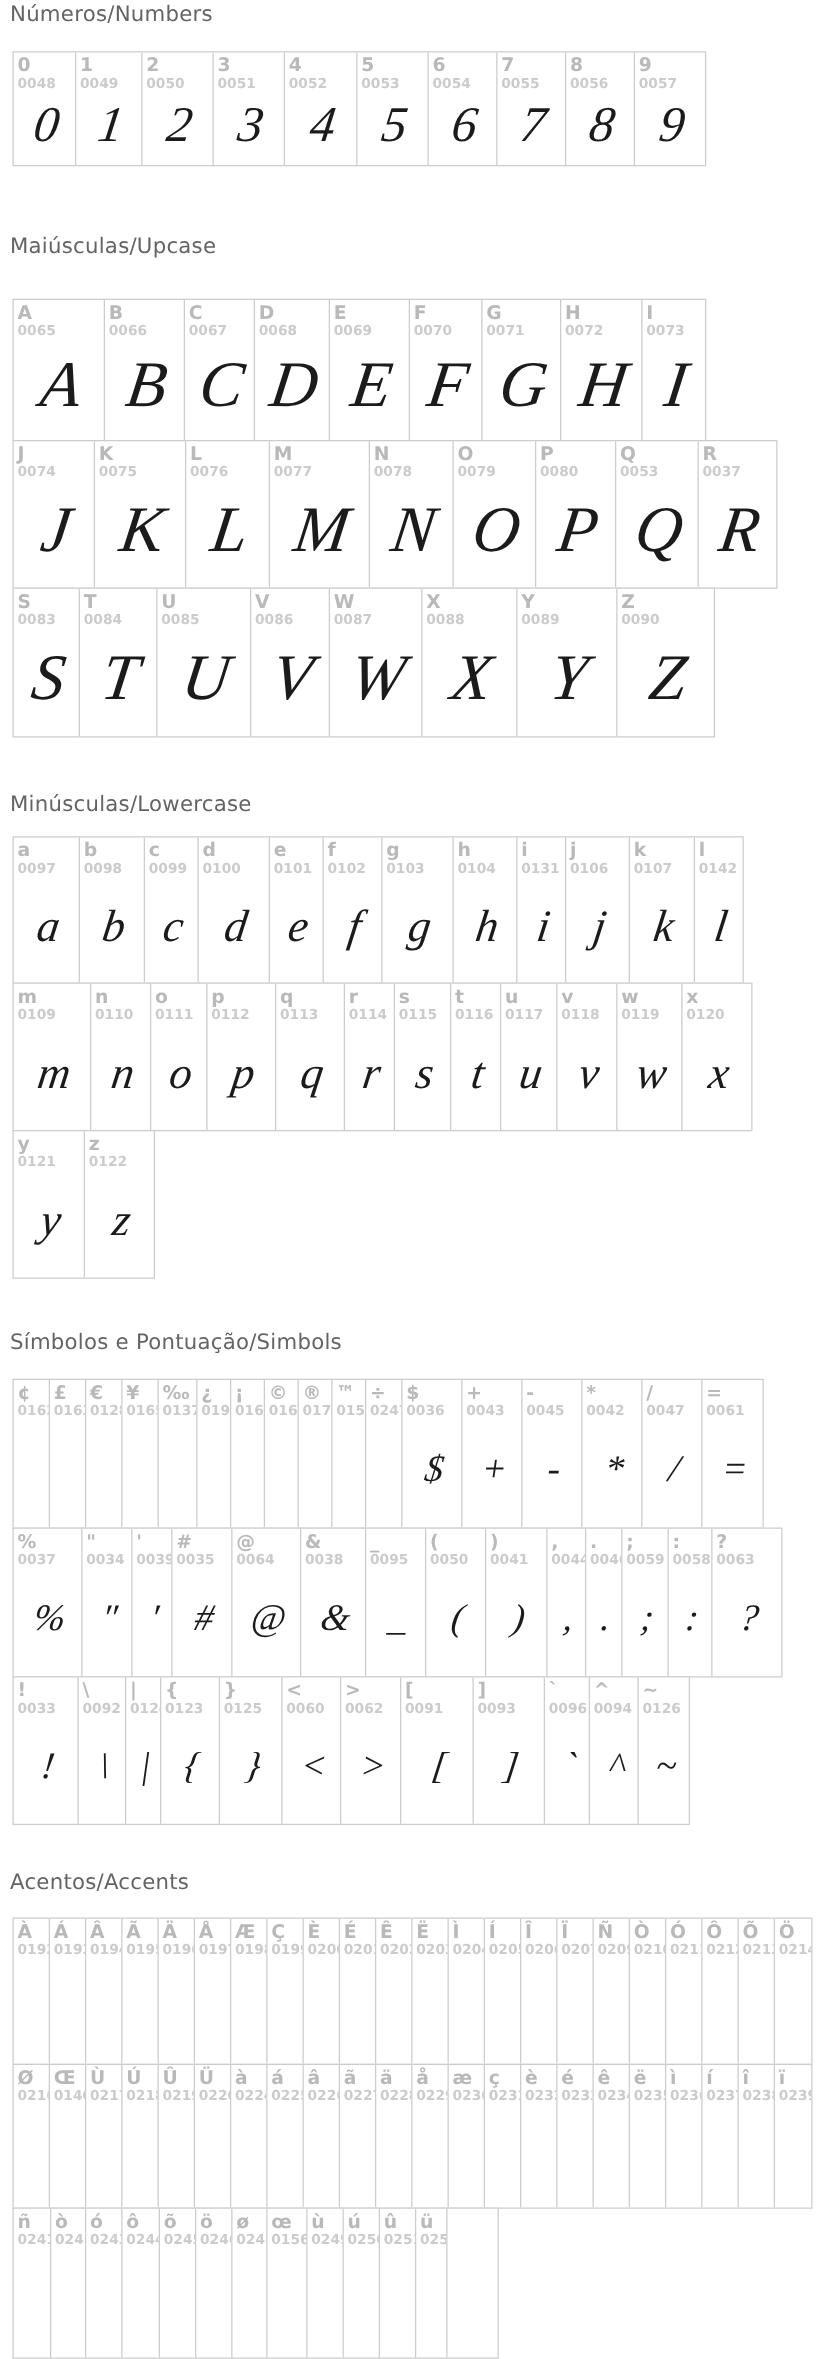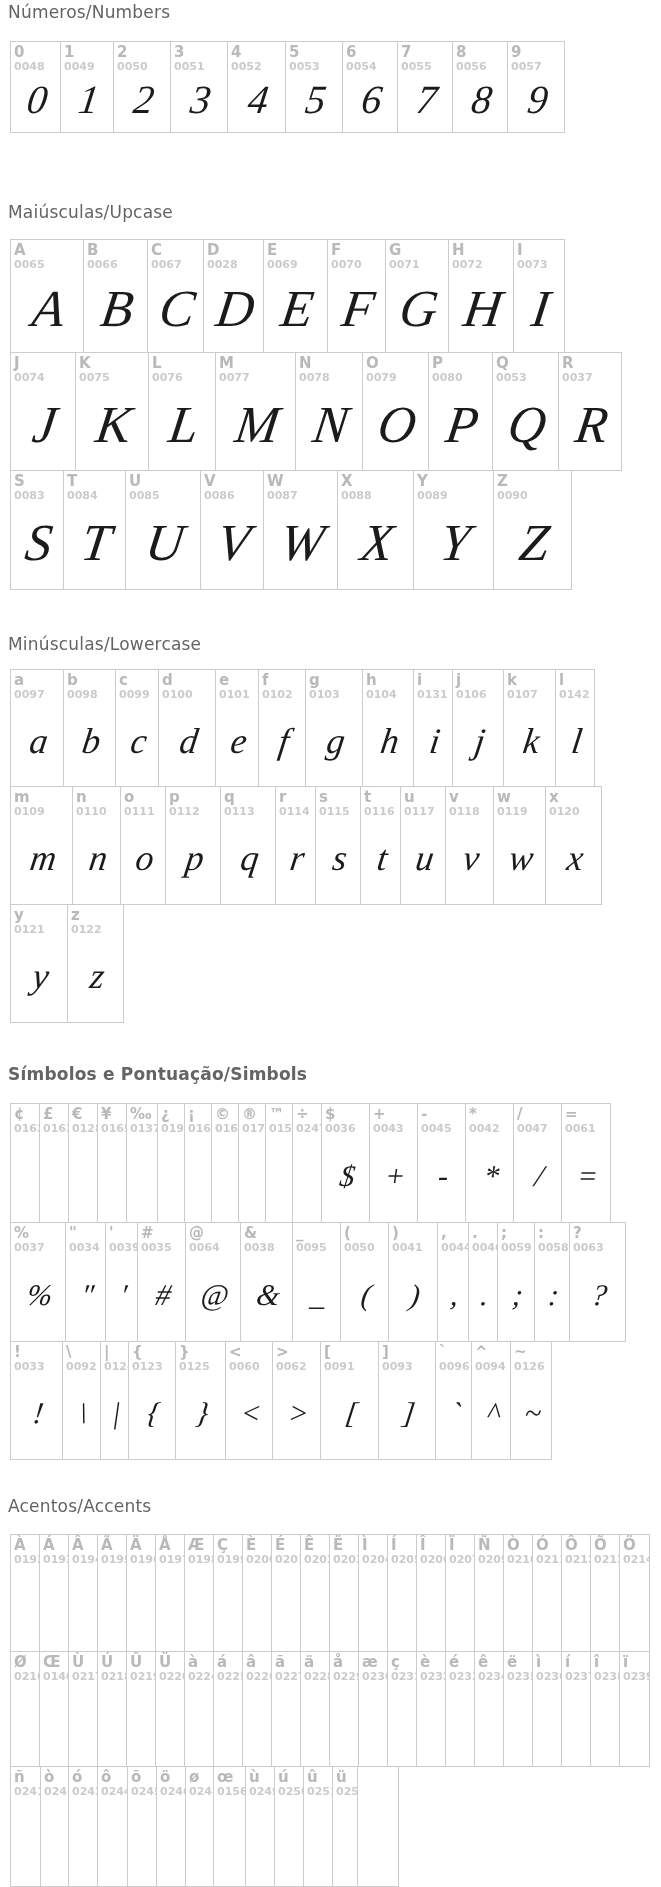--- a/index.html
+++ b/index.html
@@ -32,21 +32,21 @@
   }
   .glyph{
     flex:1;display:flex;align-items:center;justify-content:center;
     font-family:"Liberation Serif","DejaVu Serif",serif;font-style:italic;
     color:#1b1b1b;transform:skewX(-8deg);padding-bottom:6px;
   }
   .s0 .glyph{font-size:40px;}
   .s1 .glyph{font-size:52px;}
   .s2 .glyph{font-size:36px;}
   .s3 .glyph{font-size:30px;}
-  .t0{top:2px;} .t1{top:202px;} .t2{top:634px;} .t3{top:1064px;font-weight:bold;} .t4{top:1496px;}
+  .t0{top:2px;} .t1{top:187px;} .t2{top:634px;} .t3{top:1064px;} .t4{top:1496px;}
 </style>
 </head>
 <body>
 
 <h2 class="sec-title t0">Números/Numbers</h2>
 <h2 class="sec-title t1">Maiúsculas/Upcase</h2>
 <h2 class="sec-title t2">Minúsculas/Lowercase</h2>
 <h2 class="sec-title t3">Símbolos e Pontuação/Simbols</h2>
 <h2 class="sec-title t4">Acentos/Accents</h2>
 
@@ -114,21 +114,21 @@
         <span class="code">0066</span>
         <div class="glyph">B</div>
       </div>
       <div class="cell" style="width: 56px;">
         <span class="ch">C</span>
         <span class="code">0067</span>
         <div class="glyph">C</div>
       </div>
       <div class="cell" style="width: 60px;">
         <span class="ch">D</span>
-        <span class="code">0028</span>
+        <span class="code">0068</span>
         <div class="glyph">D</div>
       </div>
       <div class="cell" style="width: 64px;">
         <span class="ch">E</span>
         <span class="code">0069</span>
         <div class="glyph">E</div>
       </div>
       <div class="cell" style="width: 58px;">
         <span class="ch">F</span>
         <span class="code">0070</span>

